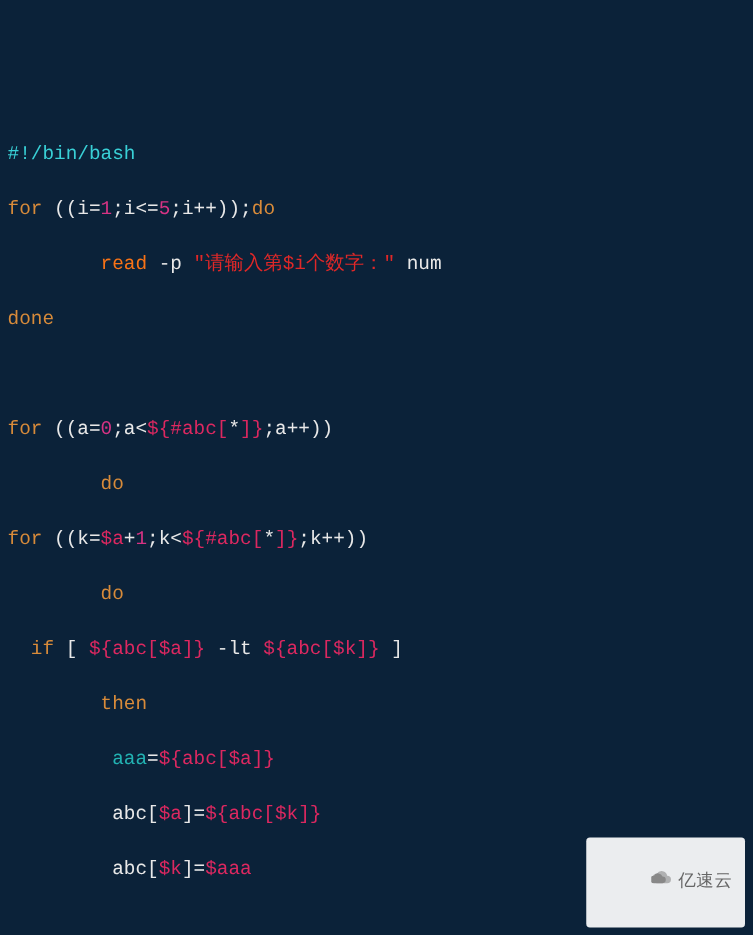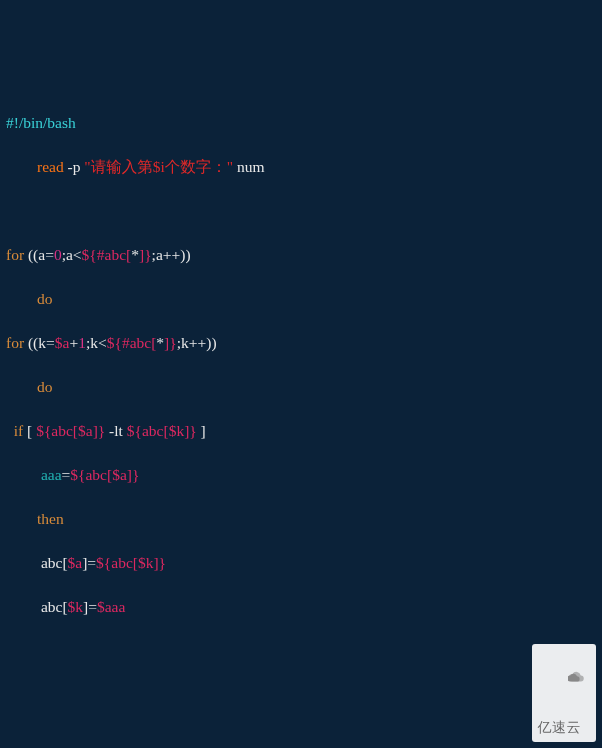--- a/index.html
+++ b/index.html
@@ -9,62 +9,63 @@
       font-size: 15.5px;
       line-height: 22px;
       color: #e8e8e8;
       width: 602px;
       height: 748px;
       overflow: hidden;
       padding: 2px 6px;
       position: relative;
       white-space: pre;
     }
-    .line { display: block; height: 22px; font-family: Liberation Serif, serif; }
+    .line { display: block; height: 22px; }
     .c-cyan    { color: #39d0d6; }
     .c-orange  { color: #d88b3a; }
     .c-magenta { color: #d63384; }
     .c-crimson { color: #dc2860; }
     .c-yellow  { color: #f97316; }
     .c-white   { color: #e8e8e8; }
     .c-red     { color: #e02828; }
     .c-teal    { color: #22b2b2; }
     .watermark {
       position: absolute;
       right: 6px;
       bottom: 6px;
       background: rgba(255,255,255,0.92);
       color: #666;
       font-size: 14px;
-      padding: 3px 10px 3px 0;
+      padding: 3px 10px 3px 16px;
       border-radius: 3px;
       display: flex;
       align-items: center;
       gap: 4px;
       letter-spacing: 0.5px;
-      flex-direction: column;
     }
     .watermark svg { width: 18px; height: 14px; }
   </style>
 </head>
 <body>
 
 
 
 <div>
 <span class="line"><span class="c-cyan">#!</span><span class="c-cyan">/bin/bash</span></span>
+<span class="line"><span class="c-orange">for</span><span class="c-white"> ((</span><span class="c-white">i</span><span class="c-white">=</span><span class="c-magenta">1</span><span class="c-white">;i&lt;=</span><span class="c-magenta">5</span><span class="c-white">;i++));</span><span class="c-orange">do</span></span>
 <span class="line">        <span class="c-yellow">read</span><span class="c-white"> -p </span><span class="c-red">"请输入第$i个数字："</span><span class="c-white"> num</span></span>
+<span class="line"><span class="c-orange">done</span></span>
 <span class="line"><span></span></span>
 <span class="line"><span class="c-orange">for</span><span class="c-white"> ((</span><span class="c-white">a</span><span class="c-white">=</span><span class="c-magenta">0</span><span class="c-white">;a&lt;</span><span class="c-crimson">${#abc[</span><span class="c-white">*</span><span class="c-crimson">]}</span><span class="c-white">;a++))</span></span>
 <span class="line">        <span class="c-orange">do</span></span>
 <span class="line"><span class="c-orange">for</span><span class="c-white"> ((</span><span class="c-white">k</span><span class="c-white">=</span><span class="c-crimson">$a</span><span class="c-white">+</span><span class="c-magenta">1</span><span class="c-white">;k&lt;</span><span class="c-crimson">${#abc[</span><span class="c-white">*</span><span class="c-crimson">]}</span><span class="c-white">;k++))</span></span>
 <span class="line">        <span class="c-orange">do</span></span>
 <span class="line"><span class="c-orange">  if</span><span class="c-white"> [ </span><span class="c-crimson">${abc[$a]}</span><span class="c-white"> -lt </span><span class="c-crimson">${abc[$k]}</span><span class="c-white"> ]</span></span>
+<span class="line">        <span class="c-orange">then</span></span>
 <span class="line">         <span class="c-teal">aaa</span><span class="c-white">=</span><span class="c-crimson">${abc[$a]}</span></span>
-<span class="line">        <span class="c-orange">then</span></span>
 <span class="line">         <span class="c-white">abc[</span><span class="c-crimson">$a</span><span class="c-white">]=</span><span class="c-crimson">${abc[$k]}</span></span>
 <span class="line">         <span class="c-white">abc[</span><span class="c-crimson">$k</span><span class="c-white">]=</span><span class="c-crimson">$aaa</span></span>
 
 
 
 
 
 
 
 

